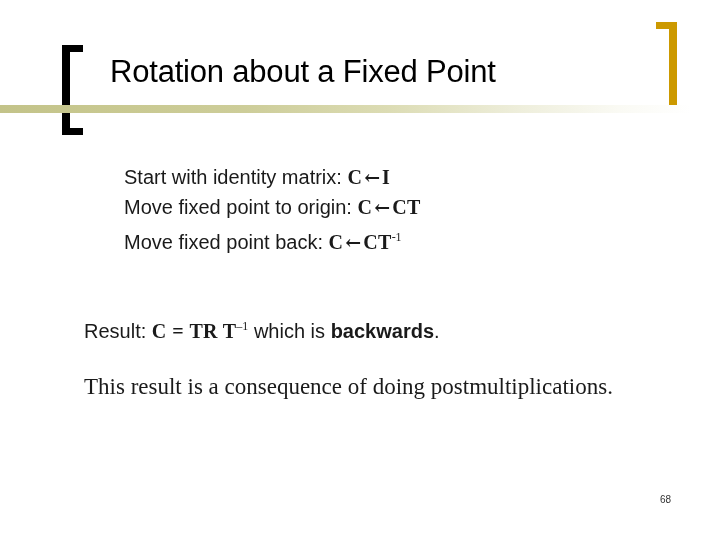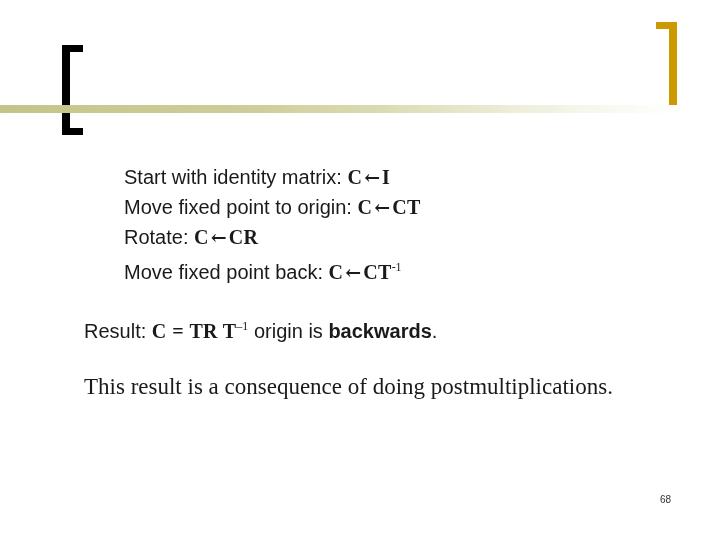--- a/index.html
+++ b/index.html
@@ -167,52 +167,49 @@
 <body>
 
 <div id="slide">
 
   <div id="title-band">
 
     <div id="bracket-left"></div>
     <div id="bracket-right"></div>
     <div id="title-rule"></div>
 
+    <div id="slide-title">Rotation about a Fixed Point</div>
   </div>
 
   <div id="body-block">
 
     <div class="step-line">
       <span>Start with identity matrix:</span>
       <span class="mathx">C</span><span class="arrow">←</span><span class="mathx">I</span>
     </div>
 
     <div class="step-line">
       <span>Move fixed point to origin:</span>
       <span class="mathx">C</span><span class="arrow">←</span><span class="mathx">CT</span>
     </div>
 
-    <div class="step-line">
-      <span>Rotate:</span>
-      <span class="mathx">C</span><span class="arrow">←</span><span class="mathx">CR</span>
-    </div>
 
     <div class="step-line">
       <span>Move fixed point back:</span>
       <span class="mathx">C</span><span class="arrow">←</span><span class="mathx">CT</span><span class="sup">-1</span>
     </div>
 
   </div>
 
   <div id="result-line">
     <span>Result:</span>
     <span class="mathx">C</span>
     <span class="mathx">=</span>
     <span class="mathx">TR T</span><span class="sup">–1</span>
-    <span>origin is</span>
+    <span>which is</span>
     <span class="strong-sans">backwards</span><span>.</span>
   </div>
 
   <div id="closing-para">
     <div class="para-line">This result is a consequence of doing postmultiplications.</div>
   </div>
 
   <div id="page-number">68</div>
 
 </div>

